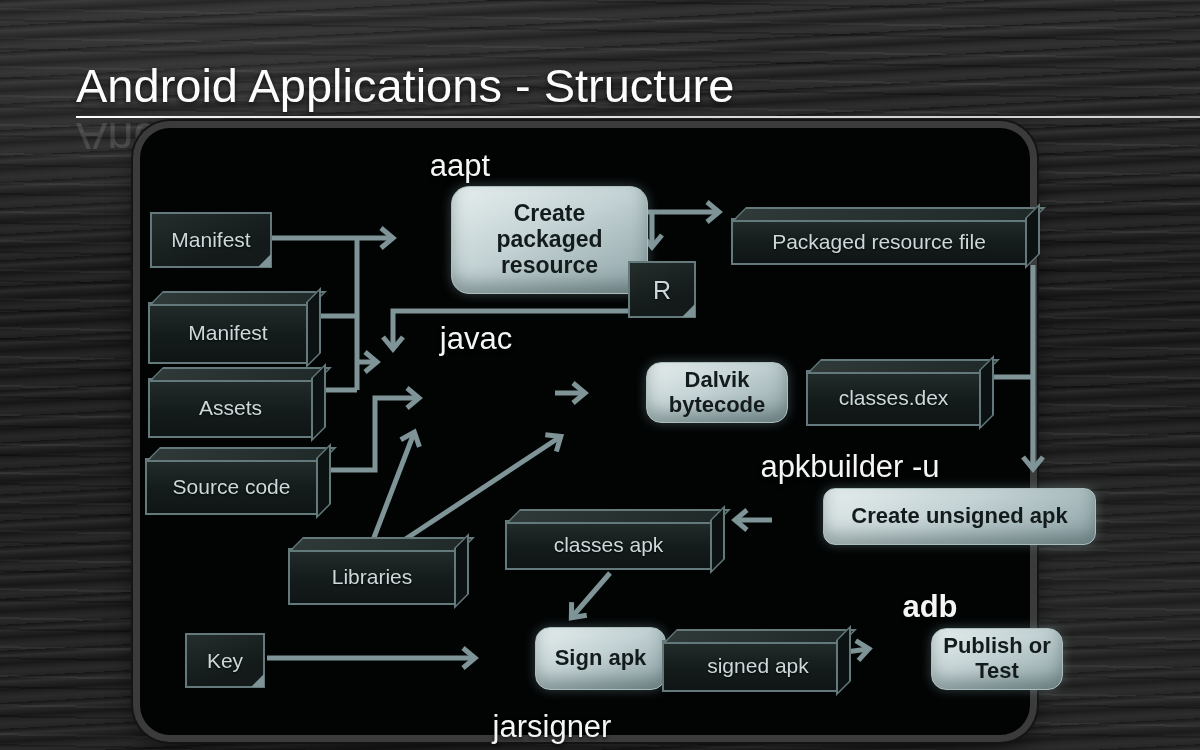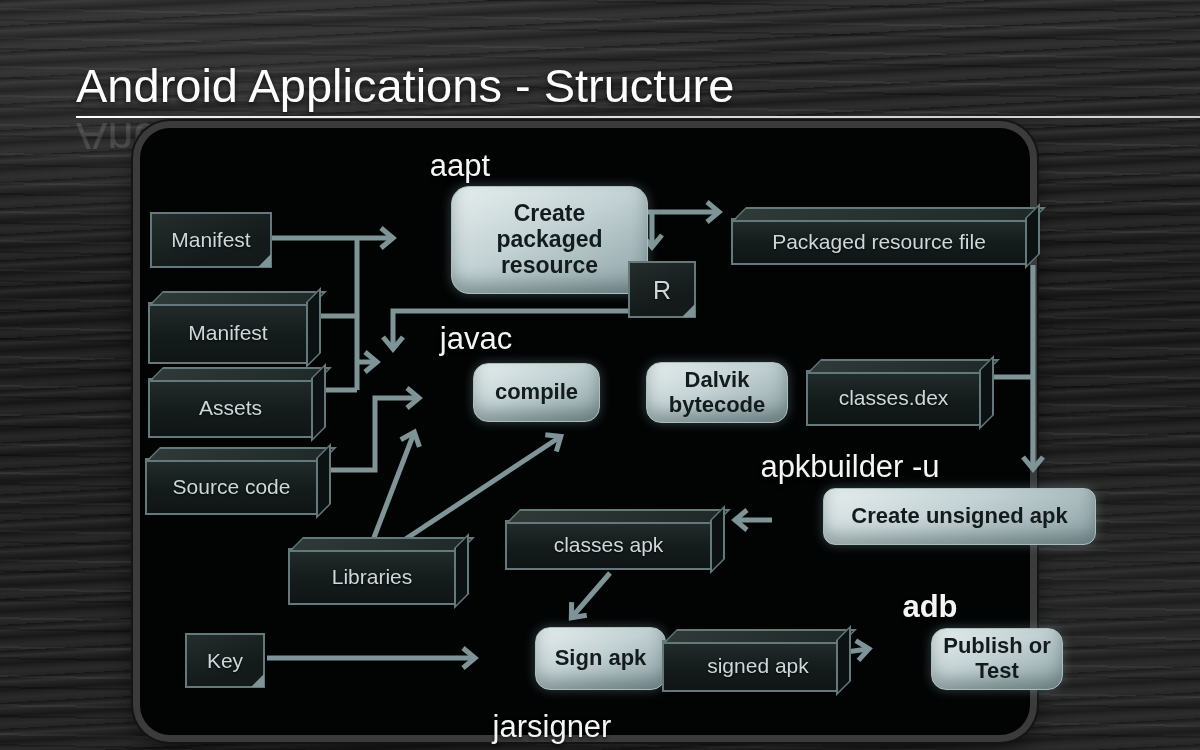--- a/index.html
+++ b/index.html
@@ -147,21 +147,20 @@
     <div class="node doc" style="left:10px; top:84px; width:122px; height:56px;">Manifest</div>
     <div class="node b3d" style="left:8px; top:174px; width:160px; height:62px;">Manifest</div>
     <div class="node b3d" style="left:8px; top:250px; width:165px; height:60px;">Assets</div>
     <div class="node b3d" style="left:5px; top:330px; width:173px; height:57px;">Source code</div>
     <div class="node b3d" style="left:148px; top:420px; width:168px; height:57px;">Libraries</div>
 
     <div class="node proc wrap3" style="left:263px; top:58px; width:197px; height:108px; border-radius:18px; font-size:23px;">Create packaged resource</div>
     <div class="node doc" style="left:488px; top:133px; width:68px; height:57px; font-size:25px;">R</div>
     <div class="node b3d" style="left:591px; top:90px; width:296px; height:47px;">Packaged resource file</div>
 
-    <div class="node proc" style="left:285px; top:235px; width:127px; height:59px;">compile</div>
     <div class="node proc" style="left:458px; top:234px; width:142px; height:61px;">Dalvik bytecode</div>
     <div class="node b3d" style="left:647px; top:242px; width:175px; height:56px;margin-left:19px;">classes.dex</div>
 
     <div class="node proc" style="left:635px; top:360px; width:273px; height:57px; border-radius:12px;">Create unsigned apk</div>
     <div class="node b3d" style="left:365px; top:392px; width:207px; height:50px;">classes apk</div>
 
     <div class="node doc" style="left:45px; top:505px; width:80px; height:55px;">Key</div>
     <div class="node proc" style="left:347px; top:499px; width:131px; height:63px;">Sign apk</div>
     <div class="node b3d" style="left:522px; top:512px; width:176px; height:52px;padding-left:16px;">signed apk</div>
     <div class="node proc" style="left:743px; top:500px; width:132px; height:62px; padding:4px 10px;">Publish or Test</div>

